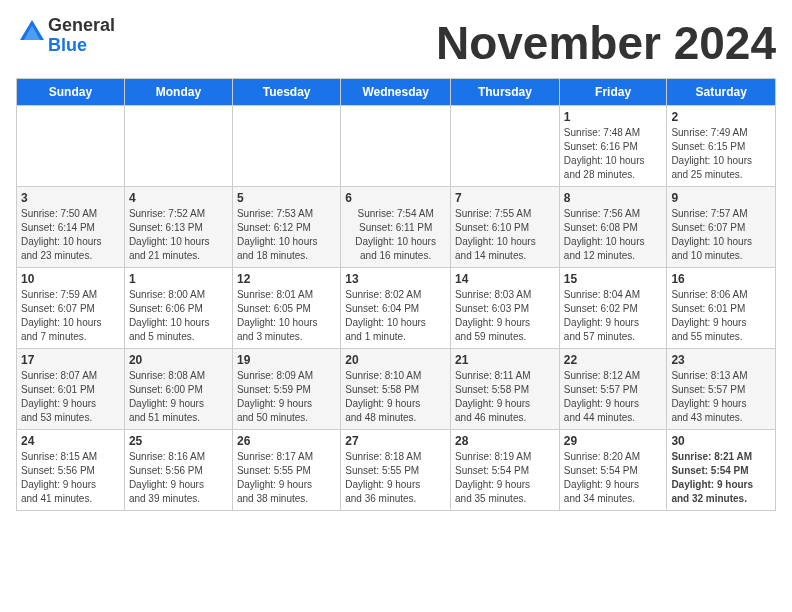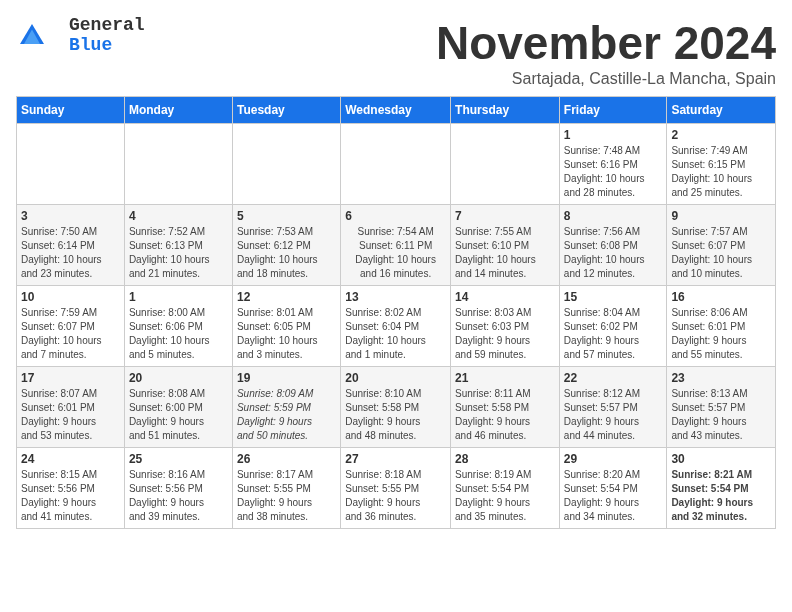--- a/index.html
+++ b/index.html
@@ -11,23 +11,22 @@
       padding: 16px;
     }
     .header-section {
       display: flex;
       align-items: flex-start;
       justify-content: space-between;
       margin-bottom: 8px;
     }
     .logo {
       display: flex;
-      align-items: center;
-      gap: 21px;
-      font-family: Liberation Mono, monospace;
+      align-items: flex-start;
+      gap: 0;
     }
     .logo-text {
       font-size: 18px;
       font-weight: bold;
       line-height: 1.1;
     }
     .logo-general { color: #333; }
     .logo-blue { color: #1a73e8; }
     .logo-icon {
       width: 32px;
@@ -47,21 +46,21 @@
     }
     .calendar-table {
       width: 100%;
       border-collapse: collapse;
       font-size: 11px;
     }
     .calendar-table th {
       background-color: #1a73e8;
       color: white;
       padding: 6px 4px;
-      text-align: left;
+      text-align: center;
       font-size: 12px;
       font-weight: bold;
       border: 1px solid #ccc;
     }
     .calendar-table td {
       border: 1px solid #ccc;
       vertical-align: top;
       padding: 4px;
       height: 80px;
       width: 113px;
@@ -97,21 +96,20 @@
       <polygon points="20,5 35,30 5,30" fill="#1a73e8"></polygon>
       <polygon points="20,12 30,30 10,30" fill="#4a9ff5"></polygon>
     </svg>
     <div class="logo-text">
       <div class="logo-general">General</div>
       <div class="logo-blue">Blue</div>
     </div>
   </div>
   <div class="title-section">
     <div class="month-title">November 2024</div>
-    <div class="location-title">Sartajada, Castille-La Mancha, Spain</div>
   </div>
 </div>
 
 <table class="calendar-table">
   <thead>
     <tr>
     <th>Sunday</th>
         <th>Monday</th>
         <th>Tuesday</th>
         <th>Wednesday</th>
@@ -254,21 +252,21 @@
         </td>
         <td>
           <span class="day-num">20</span>
           <div class="day-info" style="white-space: pre-line;">Sunrise: 8:08 AM
 Sunset: 6:00 PM
 Daylight: 9 hours
 and 51 minutes.</div>
         </td>
         <td>
           <span class="day-num">19</span>
-          <div class="day-info" style="white-space: pre-line; font-style: italic;">Sunrise: 8:09 AM
+          <div class="day-info" style="white-space: pre-line;">Sunrise: 8:09 AM
 Sunset: 5:59 PM
 Daylight: 9 hours
 and 50 minutes.</div>
         </td>
         <td>
           <span class="day-num">20</span>
           <div class="day-info" style="white-space: pre-line;">Sunrise: 8:10 AM
 Sunset: 5:58 PM
 Daylight: 9 hours
 and 48 minutes.</div>

